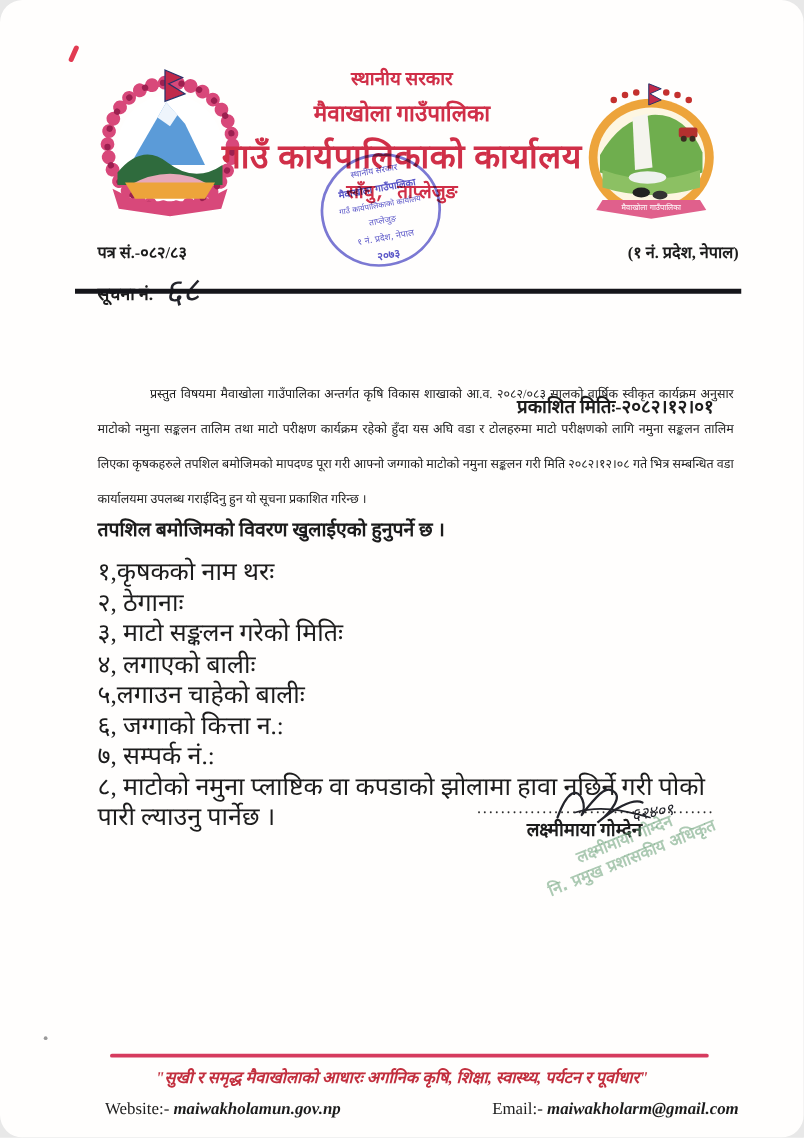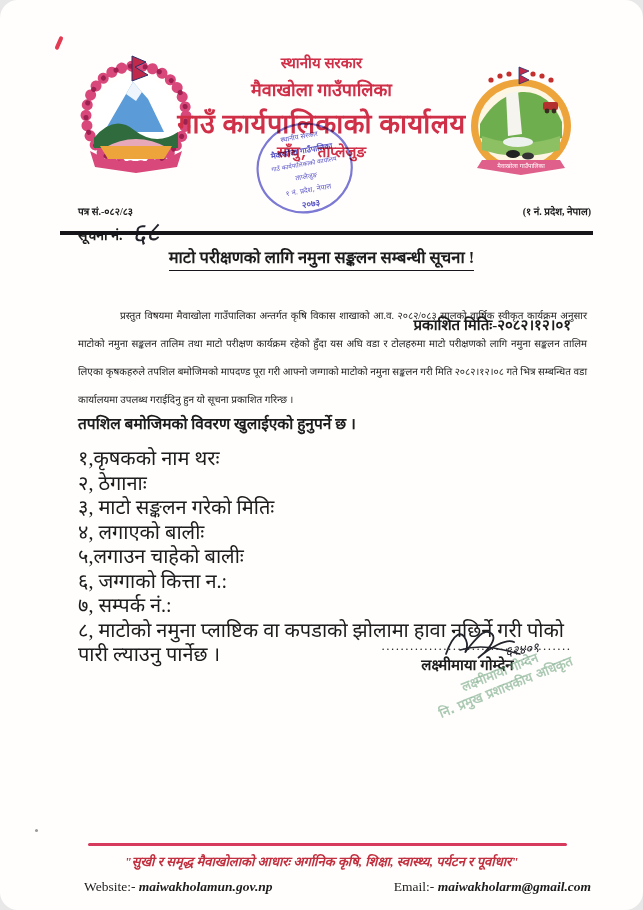--- a/index.html
+++ b/index.html
@@ -16,21 +16,21 @@
   .h-line4{font-size:15px;font-weight:700;color:#d02f48;margin-top:0;font-family:Liberation Mono, monospace;}
   .logo{position:absolute;z-index:1;}
   .logo-left{left:76px;top:54px;width:120px;height:124px;}
   .logo-right{left:466px;top:66px;width:110px;height:112px;}
   
   .hstamp{position:absolute;left:251px;top:116px;width:108px;height:108px;z-index:2;
           transform:rotate(-10deg);opacity:.85;mix-blend-mode:multiply;}
   .hstamp text{fill:#3c38c0;font-family:"DejaVu Sans",sans-serif;text-anchor:middle;}
   
   .meta-row{position:absolute;left:78px;right:52px;top:192px;display:flex;
-            justify-content:space-between;font-size:10px;font-weight:700;margin-top:12px;}
+            justify-content:space-between;font-size:13px;font-weight:700;}
   .notice-no{position:absolute;left:78px;top:211px;font-size:14px;font-weight:700;}
   .notice-no-hand{display:inline-block;font-size:27px;font-weight:400;font-style:italic;
                   transform:rotate(-6deg) translateY(2px);margin-left:8px;color:#23242b;
                   font-family:"DejaVu Sans",sans-serif;}
   .rule-black{position:absolute;left:60px;right:50px;top:231px;height:3.5px;background:#15151a;}
   
   .title-wrap{position:absolute;left:0;right:0;top:245px;text-align:center;}
   .title{display:inline-block;font-size:16.5px;font-weight:700;
          border-bottom:1.6px solid #15151a;padding-bottom:2px;}
   .pub-date{position:absolute;right:72px;top:272px;font-size:15px;font-weight:600;margin-top:42px;}
@@ -130,23 +130,20 @@
 
   <div class="meta-row">
     <span>पत्र सं.-०८२/८३</span>
     <span>(१ नं. प्रदेश, नेपाल)</span>
   </div>
   <div class="notice-no">
     <span>सूचना नं.</span><span class="notice-no-hand">६८</span>
   </div>
   <div class="rule-black"></div>
 
-  <div class="title-wrap">
-    <span class="title">माटो परीक्षणको लागि नमुना सङ्कलन सम्बन्धी सूचना !</span>
-  </div>
   <div class="pub-date">प्रकाशित मितिः-२०८२।१२।०१</div>
 
   <div class="body-para">प्रस्तुत विषयमा मैवाखोला गाउँपालिका अन्तर्गत कृषि विकास शाखाको आ.व. २०८२/०८३ सालको वार्षिक स्वीकृत कार्यक्रम अनुसार माटोको नमुना सङ्कलन तालिम तथा माटो परीक्षण कार्यक्रम रहेको हुँदा यस अघि वडा र टोलहरुमा माटो परीक्षणको लागि नमुना सङ्कलन तालिम लिएका कृषकहरुले तपशिल बमोजिमको मापदण्ड पूरा गरी आफ्नो जग्गाको माटोको नमुना सङ्कलन गरी मिति २०८२।१२।०८ गते भित्र सम्बन्धित वडा कार्यालयमा उपलब्ध गराईदिनु हुन यो सूचना प्रकाशित गरिन्छ ।</div>
 
   <div class="details-heading">तपशिल बमोजिमको विवरण खुलाईएको हुनुपर्ने छ ।</div>
   <div class="items">
     <div>१,कृषकको नाम थरः</div>
     <div>२, ठेगानाः</div>
     <div>३, माटो सङ्कलन गरेको मितिः</div>
     <div>४, लगाएको बालीः</div>

